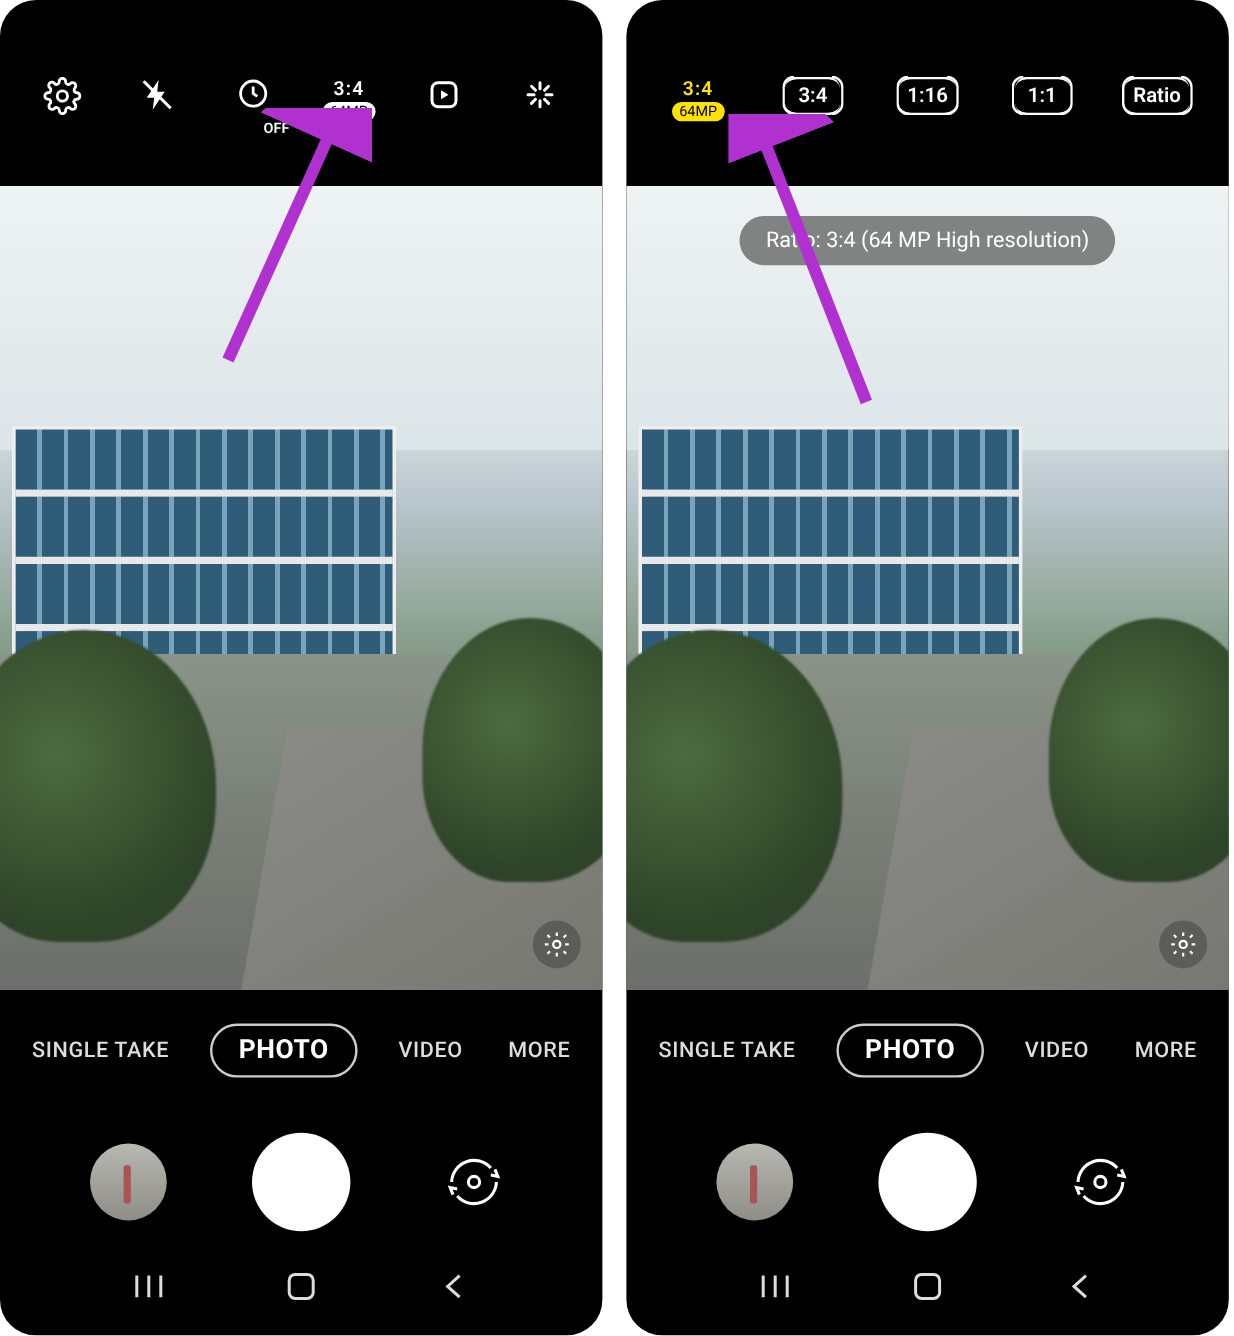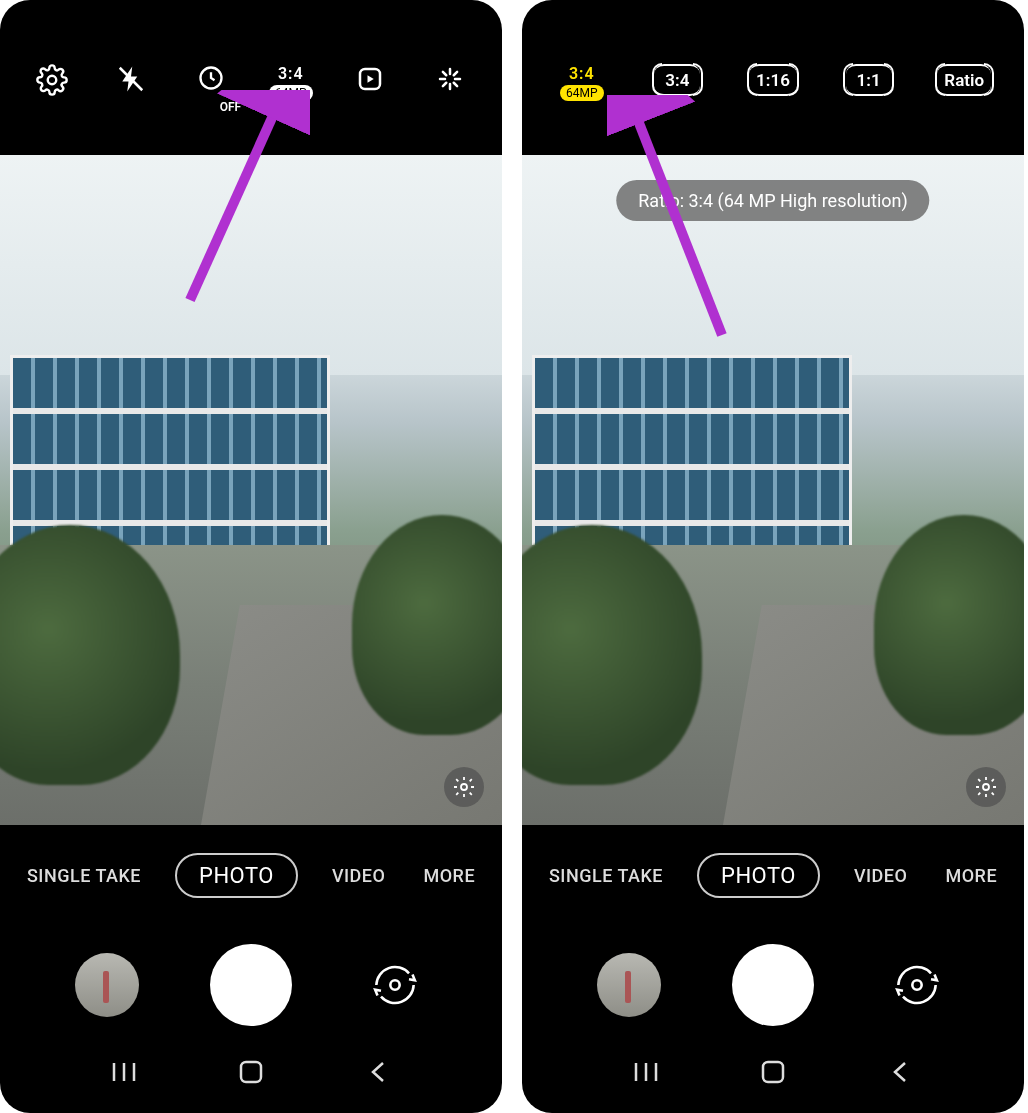--- a/index.html
+++ b/index.html
@@ -180,21 +180,21 @@
     font-size:18px;
     font-weight:500;
     letter-spacing:.5px;
   }
   .mode { padding:6px 4px; }
   .mode.active {
     border:2.5px solid #ccc;
     border-radius:28px;
     padding:8px 22px;
     color:#fff;
-    font-weight:400;
+    font-weight:700;
     font-size:22px;
   }
 
   
   .shutter-row {
     position:absolute;
     left:0;right:0;
     top:930px;
     height:110px;
     display:flex;

